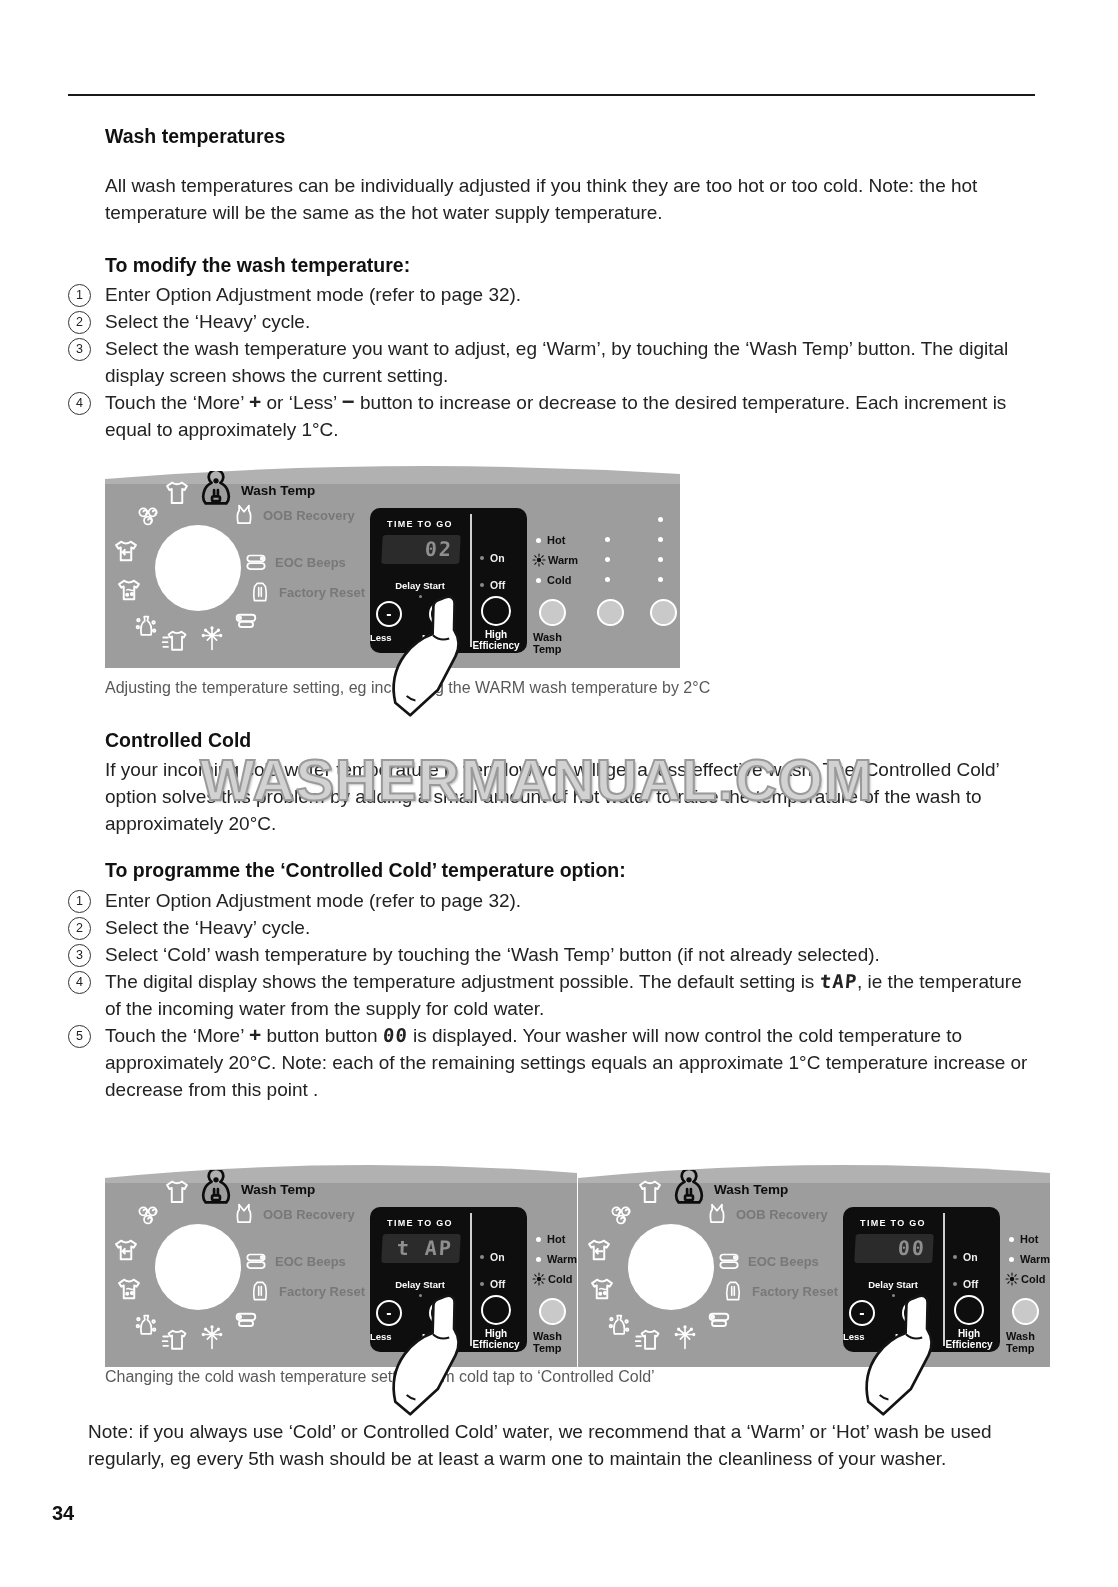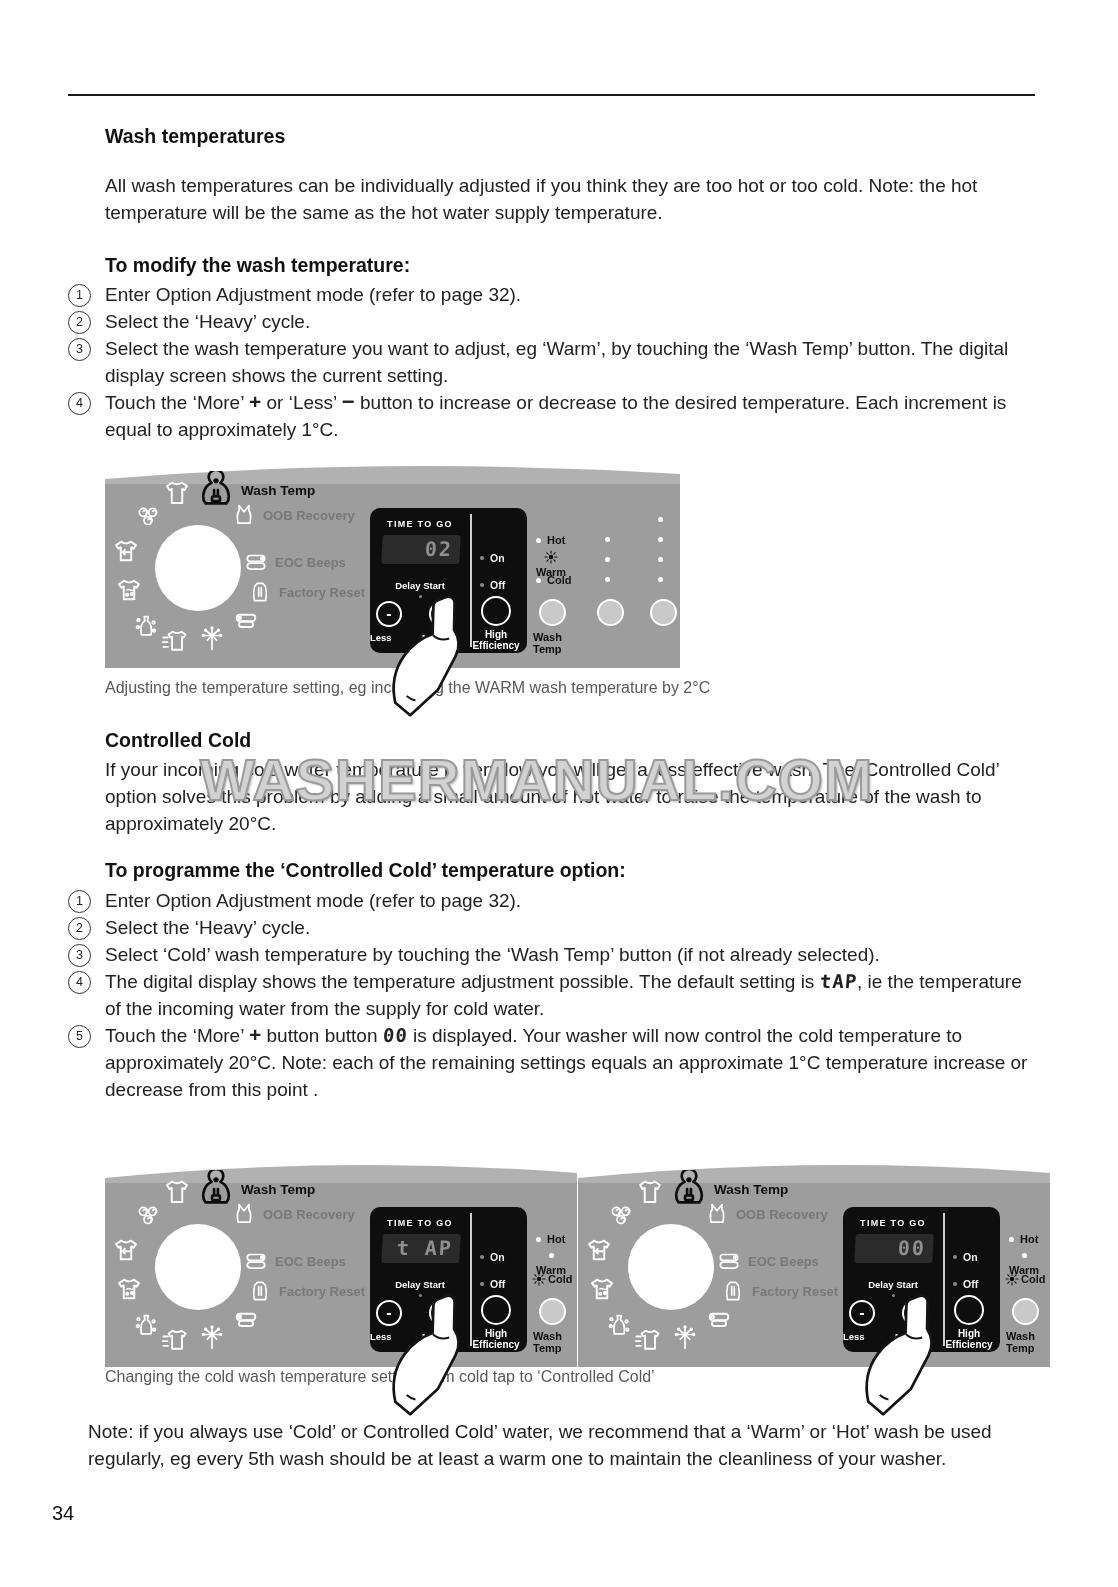--- a/index.html
+++ b/index.html
@@ -15,21 +15,21 @@
   .caption{font-size:16px;color:#595959;}
   .steps{display:flex;flex-direction:column;}
   .step{display:flex;align-items:flex-start;line-height:27px;font-size:19px;color:#222;}
   .stepnum{flex:0 0 auto;width:21px;height:21px;border:1.4px solid #333;border-radius:50%;
            display:flex;align-items:center;justify-content:center;font-size:12.5px;color:#222;
            margin:3px 14px 0 0;}
   .steptext{flex:1;}
   .bplus{font-weight:900;font-size:21px;line-height:0;}
   .bminus{font-weight:900;font-size:22px;line-height:0;}
   .inseg{font-family:"DejaVu Sans Mono",monospace;font-weight:700;letter-spacing:1px;transform:skewX(-4deg);display:inline-block;}
-  .pagenum{left:52px;top:1502px;font-size:20px;font-weight:400;color:#111;}
+  .pagenum{left:52px;top:1502px;font-size:20px;font-weight:700;color:#111;}
 
   .watermark{left:200px;top:746px;font-size:58px;font-weight:800;letter-spacing:1px;
              color:rgba(255,255,255,.62);-webkit-text-stroke:2px #9a9a9a;
              text-shadow:0 0 1px #8a8a8a,2px 2px 2px rgba(120,120,120,.45);
              z-index:9;pointer-events:none;white-space:nowrap;}
 
   
   .panel{position:absolute;height:205px;}
   .panel .arc{position:absolute;left:0;top:0;width:100%;height:26px;}
   .panel .panel-bg{position:absolute;left:0;right:0;top:21px;bottom:0;background:#9d9d9d;}
@@ -65,21 +65,21 @@
   .oo{position:absolute;left:110px;display:flex;align-items:center;gap:6px;color:#efefef;font-size:10.5px;font-weight:700;}
   .oo .odot{width:4px;height:4px;border-radius:50%;background:#8a8a8a;}
   .oo.on{top:44px;} .oo.off{top:71px;}
   .hebtn{position:absolute;left:111px;top:88px;width:30px;height:30px;border-radius:50%;border:2.5px solid #fff;}
   .helbl{position:absolute;left:96px;top:121px;width:60px;text-align:center;color:#fff;font-size:10px;line-height:11px;font-weight:700;}
 
   .trow{position:absolute;display:flex;align-items:center;gap:6px;font-size:11px;font-weight:700;color:#101010;white-space:nowrap;}
   .trow .tdot{width:5px;height:5px;border-radius:50%;background:#fff;}
   .trow .burst{width:16px;height:16px;margin:-5px;color:#0d0d0d;}
   .trow .burst svg{width:16px;height:16px;display:block;}
-  .t-hot{left:431px;top:71px;} .t-warm{left:431px;top:91px;flex-direction:column;} .t-cold{left:431px;top:111px;}
+  .t-hot{left:431px;top:71px;} .t-warm{left:431px;top:91px;} .t-cold{left:431px;top:111px;}
   .tbtn{position:absolute;width:27px;height:27px;border-radius:50%;background:#c9c9c9;border:2.5px solid #fff;top:136px;}
   .tbtn.b1{left:434px;}
   .tlbl{position:absolute;left:428px;top:168px;font-size:11px;font-weight:700;line-height:12px;color:#0d0d0d;}
   .dotcol .d{position:absolute;width:5px;height:5px;border-radius:50%;background:#fff;}
   .tbtn.b2{left:492px;} .tbtn.b3{left:545px;}
 
   .hand{position:absolute;left:282px;top:128px;width:78px;height:128px;z-index:6;transform:rotate(8deg);}
 
   .panel.narrow{width:472px;}
   .panel.wide{width:575px;}

